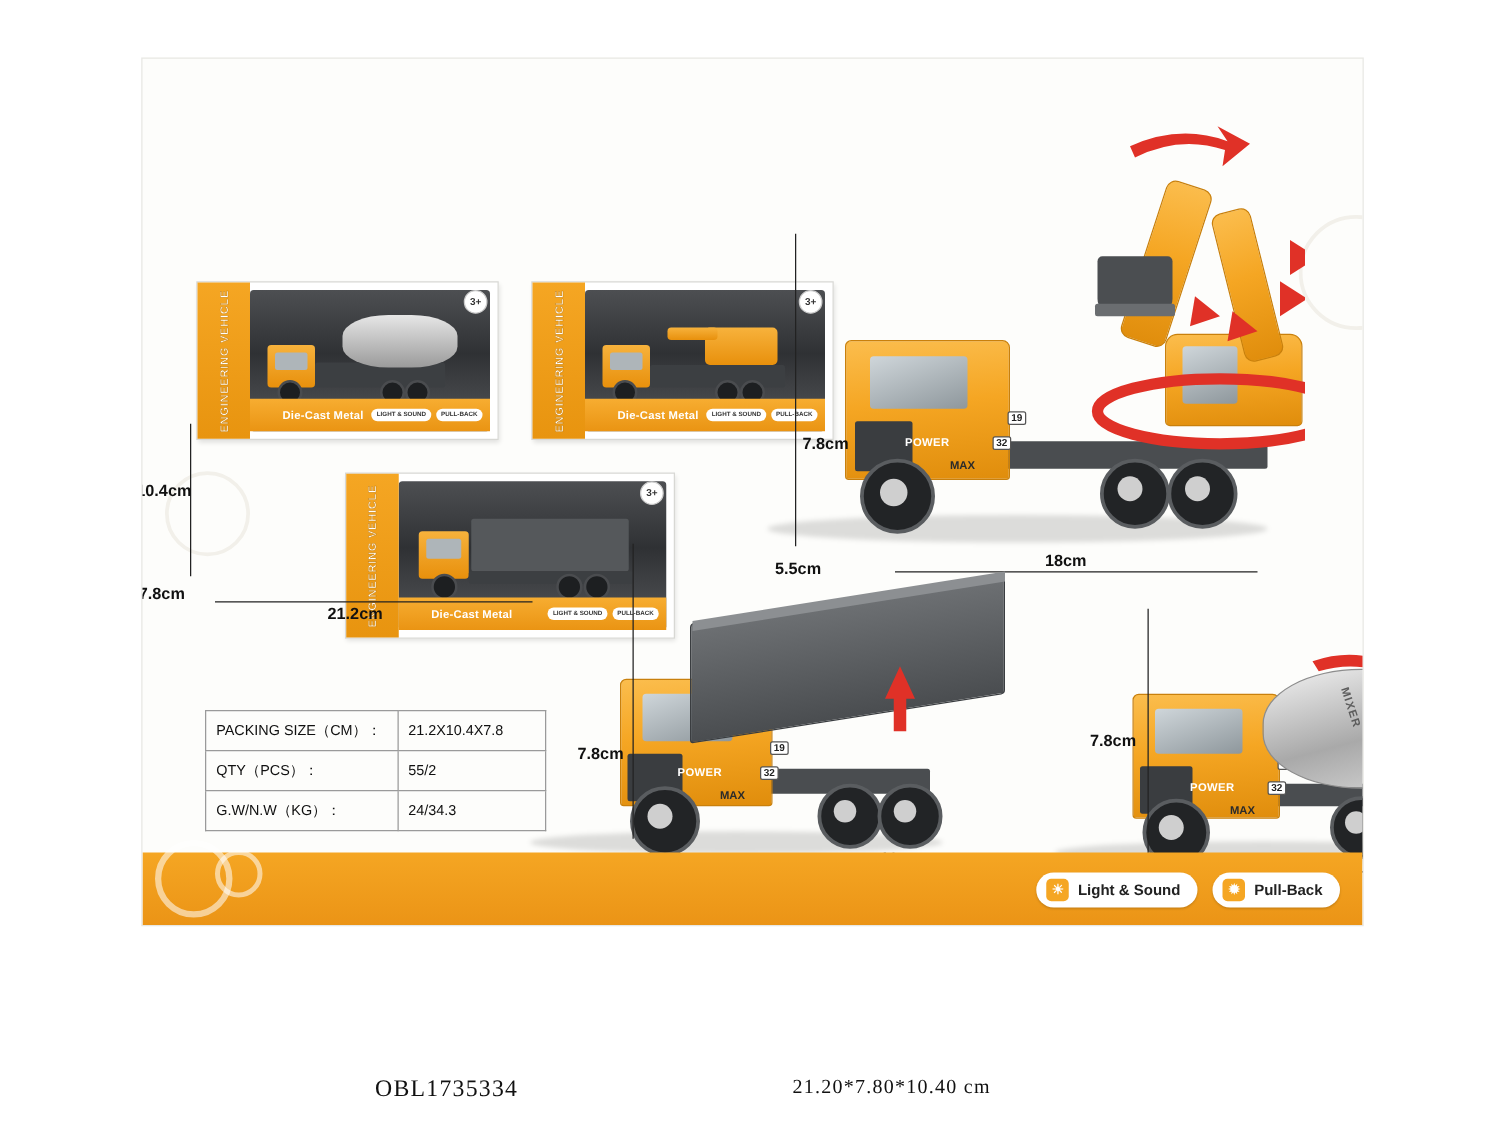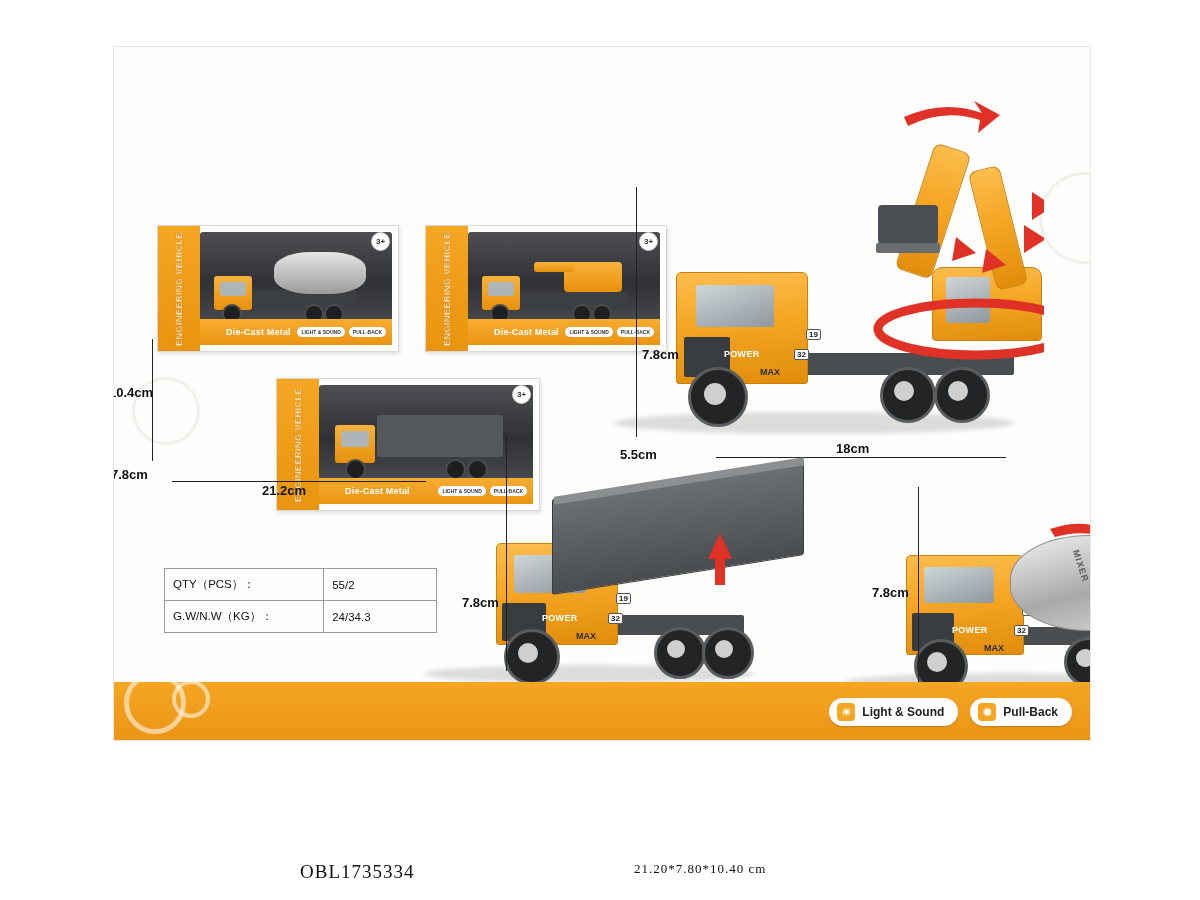--- a/index.html
+++ b/index.html
@@ -124,21 +124,21 @@
   .power{position:absolute;color:#fff;font-size:9px;font-weight:bold;letter-spacing:.3px;}
   .maxlbl{position:absolute;color:#2b2b2b;font-size:9px;font-weight:bold;}
   .numlbl{
     position:absolute;background:#ffffff;border:1px solid #555;border-radius:2px;
     font-size:8px;font-weight:bold;color:#222;padding:0 2px;
   }
   .shadow{position:absolute;background:rgba(0,0,0,.13);border-radius:50%;filter:blur(2px);}
 
   
   .sku{position:absolute;left:300px;top:861px;font-size:19px;color:#111;font-family:"Liberation Serif",serif;letter-spacing:1px;}
-  .sizetxt{position:absolute;left:634px;top:861px;font-size:13px;color:#111;font-family:"Liberation Serif",serif;letter-spacing:1px;}
+  .sizetxt{position:absolute;left:634px;top:861px;font-size:16px;color:#111;font-family:"Liberation Serif",serif;letter-spacing:1px;}
 </style>
 </head>
 <body>
 
 <div class="sheet">
 
   <div class="card">
 
 
     <div class="gear-light a"></div>
@@ -216,20 +216,24 @@
     </div>
 
     <div class="ln lnv" style="left:38px;top:292px;height:122px;"></div>
     <div class="dim" style="left:-5px;top:338px;">10.4cm</div>
     <div class="dim" style="left:-3px;top:420px;">7.8cm</div>
     <div class="ln lnh" style="left:58px;top:434px;width:254px;"></div>
     <div class="dim" style="left:148px;top:436px;">21.2cm</div>
 
     <table class="spec">
       <tbody>
+          <tr>
+        <td class="k">PACKING SIZE（CM）：</td>
+        <td class="v">21.2X10.4X7.8</td>
+      </tr>
       <tr>
         <td class="k">QTY（PCS）：</td>
         <td class="v">55/2</td>
       </tr>
       <tr>
         <td class="k">G.W/N.W（KG）：</td>
         <td class="v">24/34.3</td>
       </tr>
     </tbody>
       </table>

